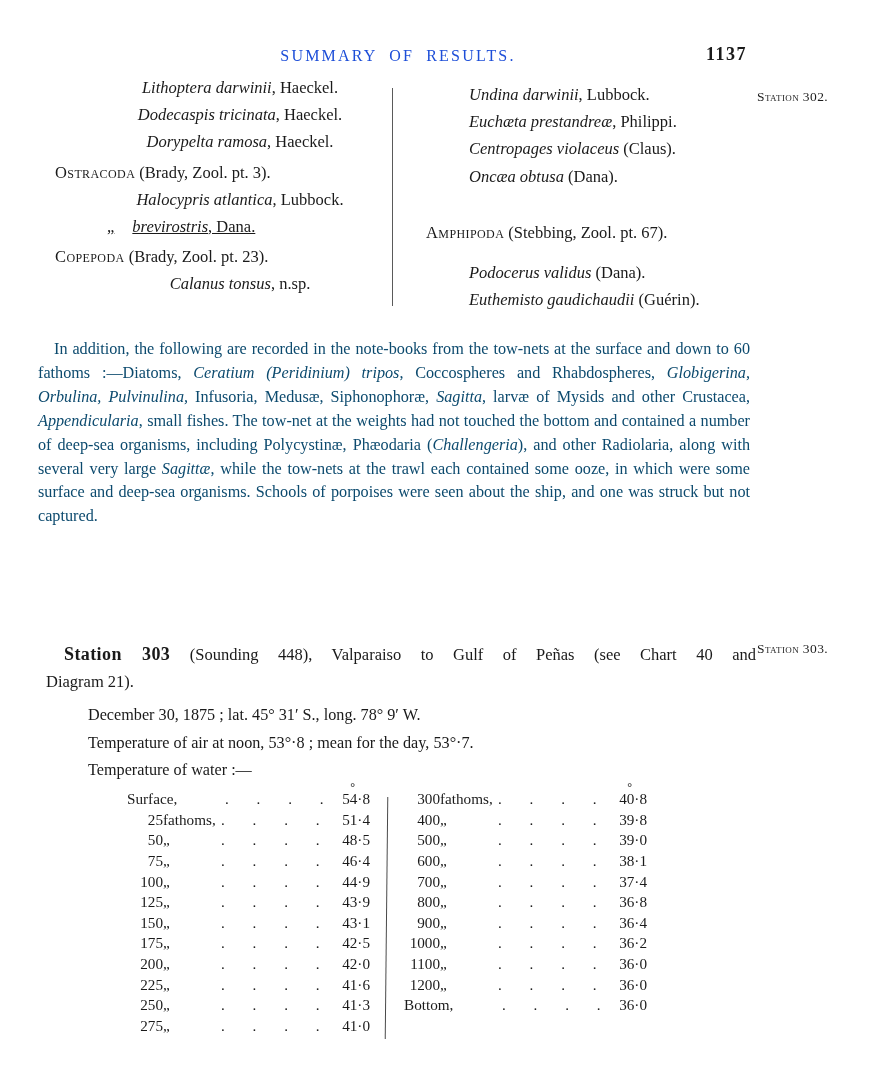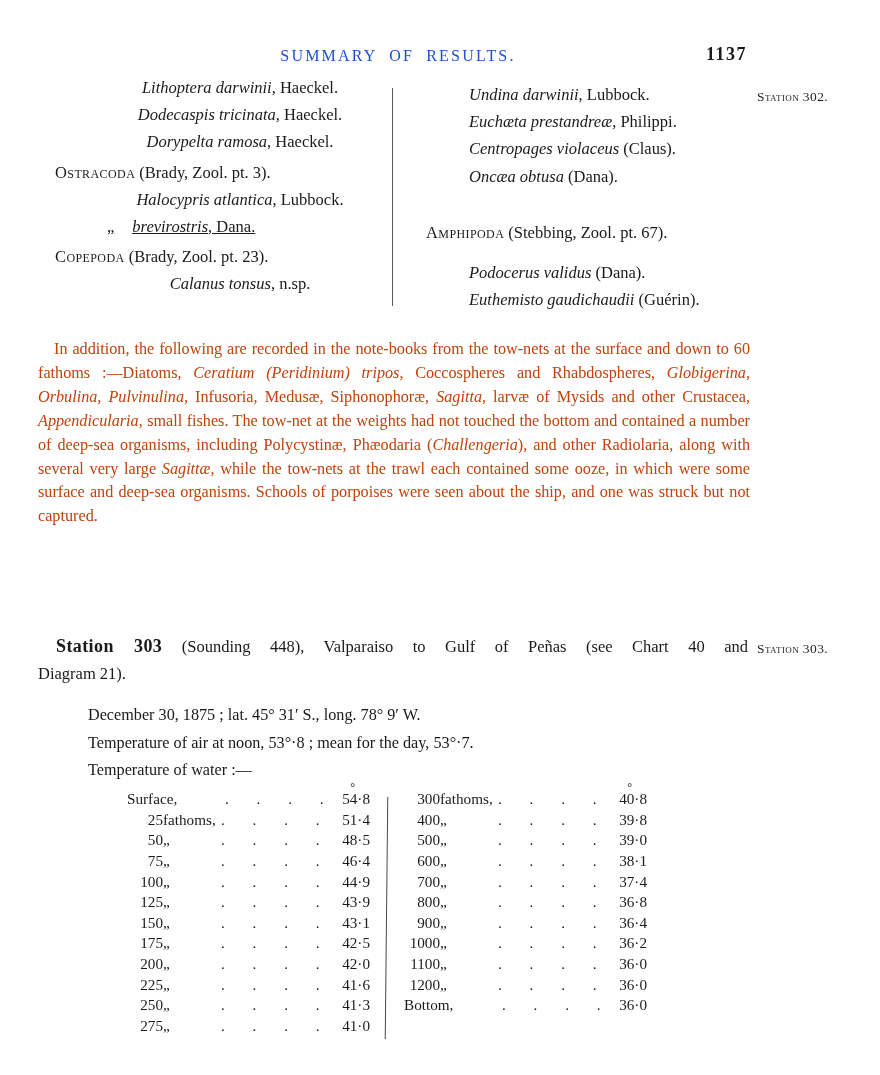--- a/index.html
+++ b/index.html
@@ -42,26 +42,26 @@
   .ditto-name { margin-left:18px; }
   .species-divider {
     position:absolute; left:392px; top:88px; width:1px; height:218px;
     background:#5a5a5a;
   }
 
   
   .main-para {
     position:absolute; left:38px; top:338px; width:712px; margin:0;
     font-size:16.2px; line-height:23.9px; text-align:justify;
-    text-indent:16px; color:#c2410c;
+    text-indent:16px; color:#0c4a6e;
   }
 
   
   .station-head {
-    position:absolute; left:38px; top:633px; width:710px; margin:0;
+    position:absolute; left:38px; top:633px; width:710px; margin:8px;
     font-size:16.5px; line-height:27px;
   }
   .station-head .line1 {
     text-indent:18px; text-align:justify; text-align-last:justify;
     white-space:normal;
   }
   .station-head .bold { font-weight:bold; font-size:18px; letter-spacing:0.4px; }
 
   
   .obs-block {

